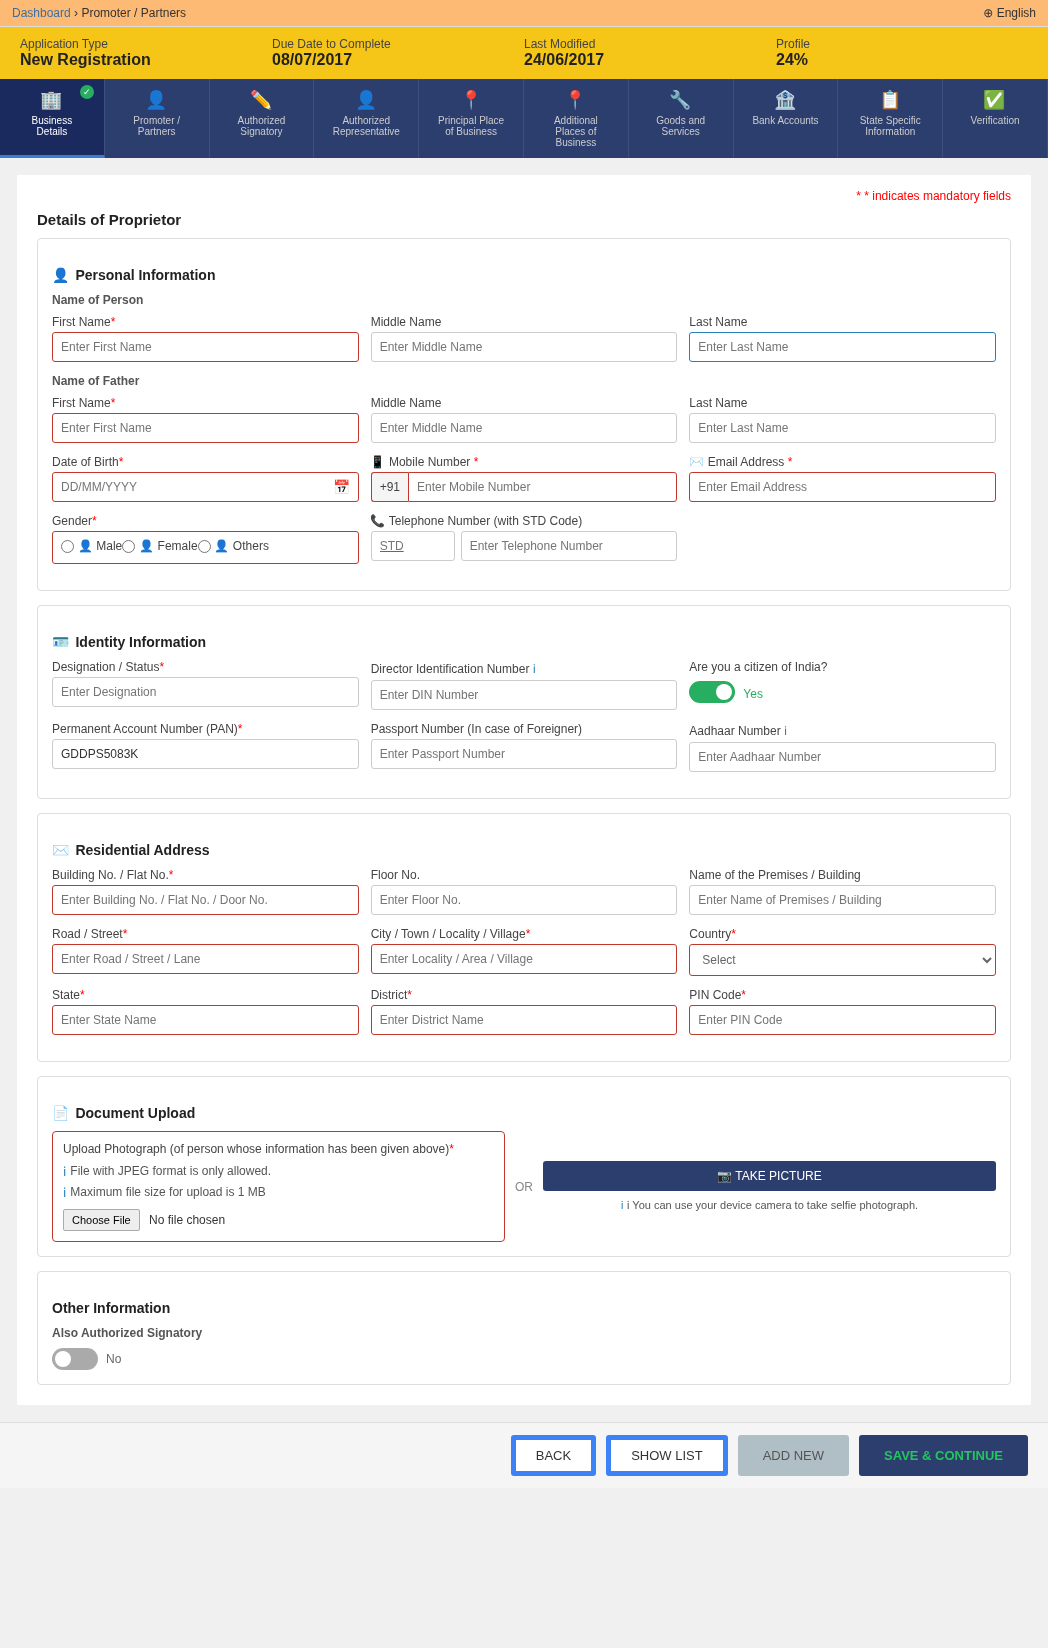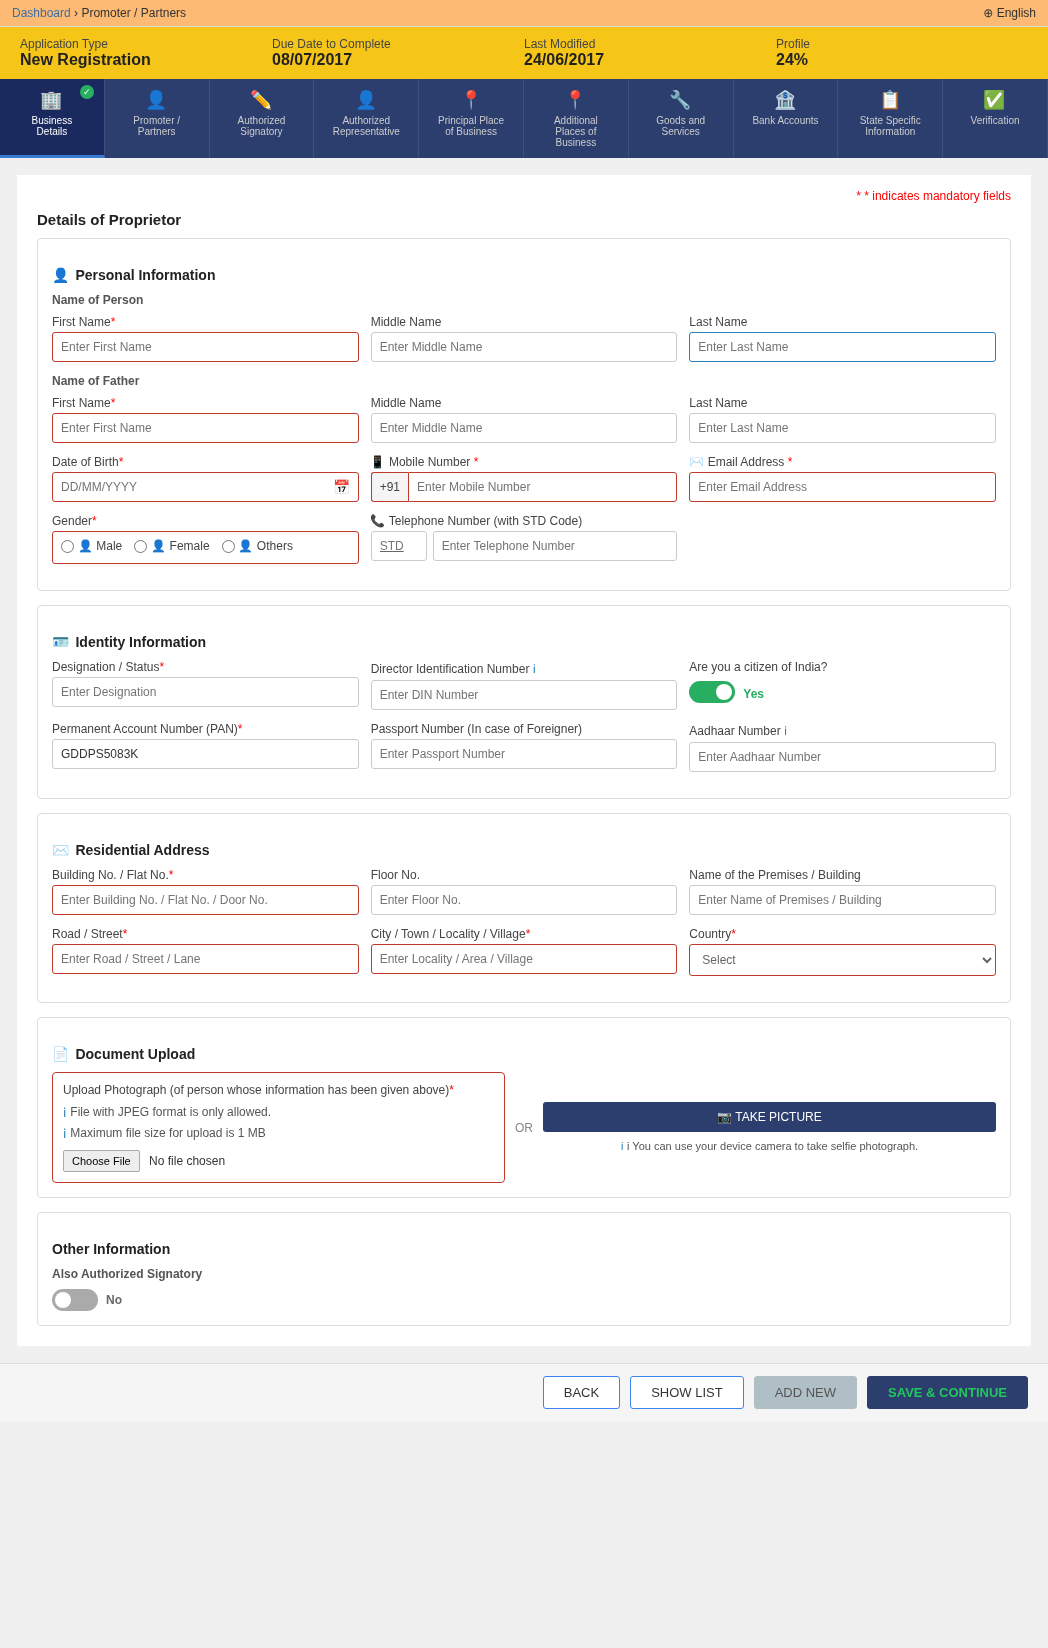--- a/index.html
+++ b/index.html
@@ -175,28 +175,27 @@
     }
     .phone-wrap input {
       flex: 1;
       border-radius: 0 3px 3px 0 !important;
     }
     .phone-wrap.required-border .phone-prefix { border-color: #c0392b; }
     .phone-wrap.required-border input { border-color: #c0392b !important; }
 
     
     .tel-wrap { display: flex; gap: 6px; }
-    .tel-wrap input:first-child { width: 56px; text-decoration: underline; }
+    .tel-wrap input:first-child { width: 84px; text-decoration: underline; }
     .tel-wrap input:last-child { flex: 1; }
 
     
     .gender-wrap {
       display: flex;
       align-items: center;
-      gap: 12px;
       padding: 7px 8px;
       border: 1.5px solid #c0392b;
       border-radius: 3px;
       background: #fff;
     }
     .radio-item { display: flex; align-items: center; gap: 4px; font-size: 12px; cursor: pointer; }
     .radio-item input[type=radio] { margin: 0; }
 
     
     .toggle-wrap { display: flex; align-items: center; gap: 8px; margin-top: 4px; }
@@ -219,21 +218,21 @@
       position: absolute;
       content: "";
       height: 16px; width: 16px;
       left: 3px; bottom: 3px;
       background: white;
       border-radius: 50%;
       transition: .3s;
     }
     .toggle input:checked + .slider { background: #27ae60; }
     .toggle input:checked + .slider:before { transform: translateX(24px); }
-    .toggle-label { font-size: 12px; font-weight: bold; color: #27ae60; }
+    .toggle-label { font-size: 12px; font-weight: normal; color: #27ae60; }
     .toggle-no .slider { background: #aaa; }
     .toggle-no .toggle-label { color: #666; }
 
     
     .pan-value {
       border: 1px solid #ccc;
       border-radius: 3px;
       padding: 7px 8px;
       font-size: 12px;
       color: #333;
@@ -294,21 +293,21 @@
       padding: 12px 20px;
       display: flex;
       justify-content: flex-end;
       gap: 10px;
     }
     .btn-back, .btn-show-list, .btn-add-new, .btn-save {
       padding: 8px 20px;
       font-size: 13px;
       border-radius: 3px;
       cursor: pointer;
-      border: 1px solid #3b82f6;
+      border: 5px solid #3b82f6;
     }
     .btn-back { background: #fff; color: #333; }
     .btn-show-list { background: #fff; color: #333; }
     .btn-add-new { background: #b0bec5; color: #555; border-color: #b0bec5; }
     .btn-save { background: #2c3e6e; color: #22c55e; border-color: #2c3e6e; font-weight: bold; }
 
     .info-icon-sm { color: #2980b9; font-size: 12px; cursor: pointer; }
   </style>
 </head>
 <body>
@@ -589,20 +588,40 @@
       <div class="form-group">
         <label>
           <span>Country</span><span class="req">*</span>
         </label>
         <select class="required-field">
           <option>Select</option>
         </select>
       </div>
     </div>
 
+    <div class="form-row">
+      <div class="form-group">
+        <label>
+          <span>State</span><span class="req">*</span>
+        </label>
+        <input type="text" class="required-field" placeholder="Enter State Name" style="">
+      </div>
+      <div class="form-group">
+        <label>
+          <span>District</span><span class="req">*</span>
+        </label>
+        <input type="text" class="required-field" placeholder="Enter District Name" style="">
+      </div>
+      <div class="form-group">
+        <label>
+          <span>PIN Code</span><span class="req">*</span>
+        </label>
+        <input type="text" class="required-field" placeholder="Enter PIN Code" style="">
+      </div>
+    </div>
   </div>
 
   <div class="section-box">
     <div class="section-title">
       <span class="section-icon">📄</span>
       <span>Document Upload</span>
     </div>
     <div class="upload-row">
       <div class="upload-box">
         <div class="upload-title">

